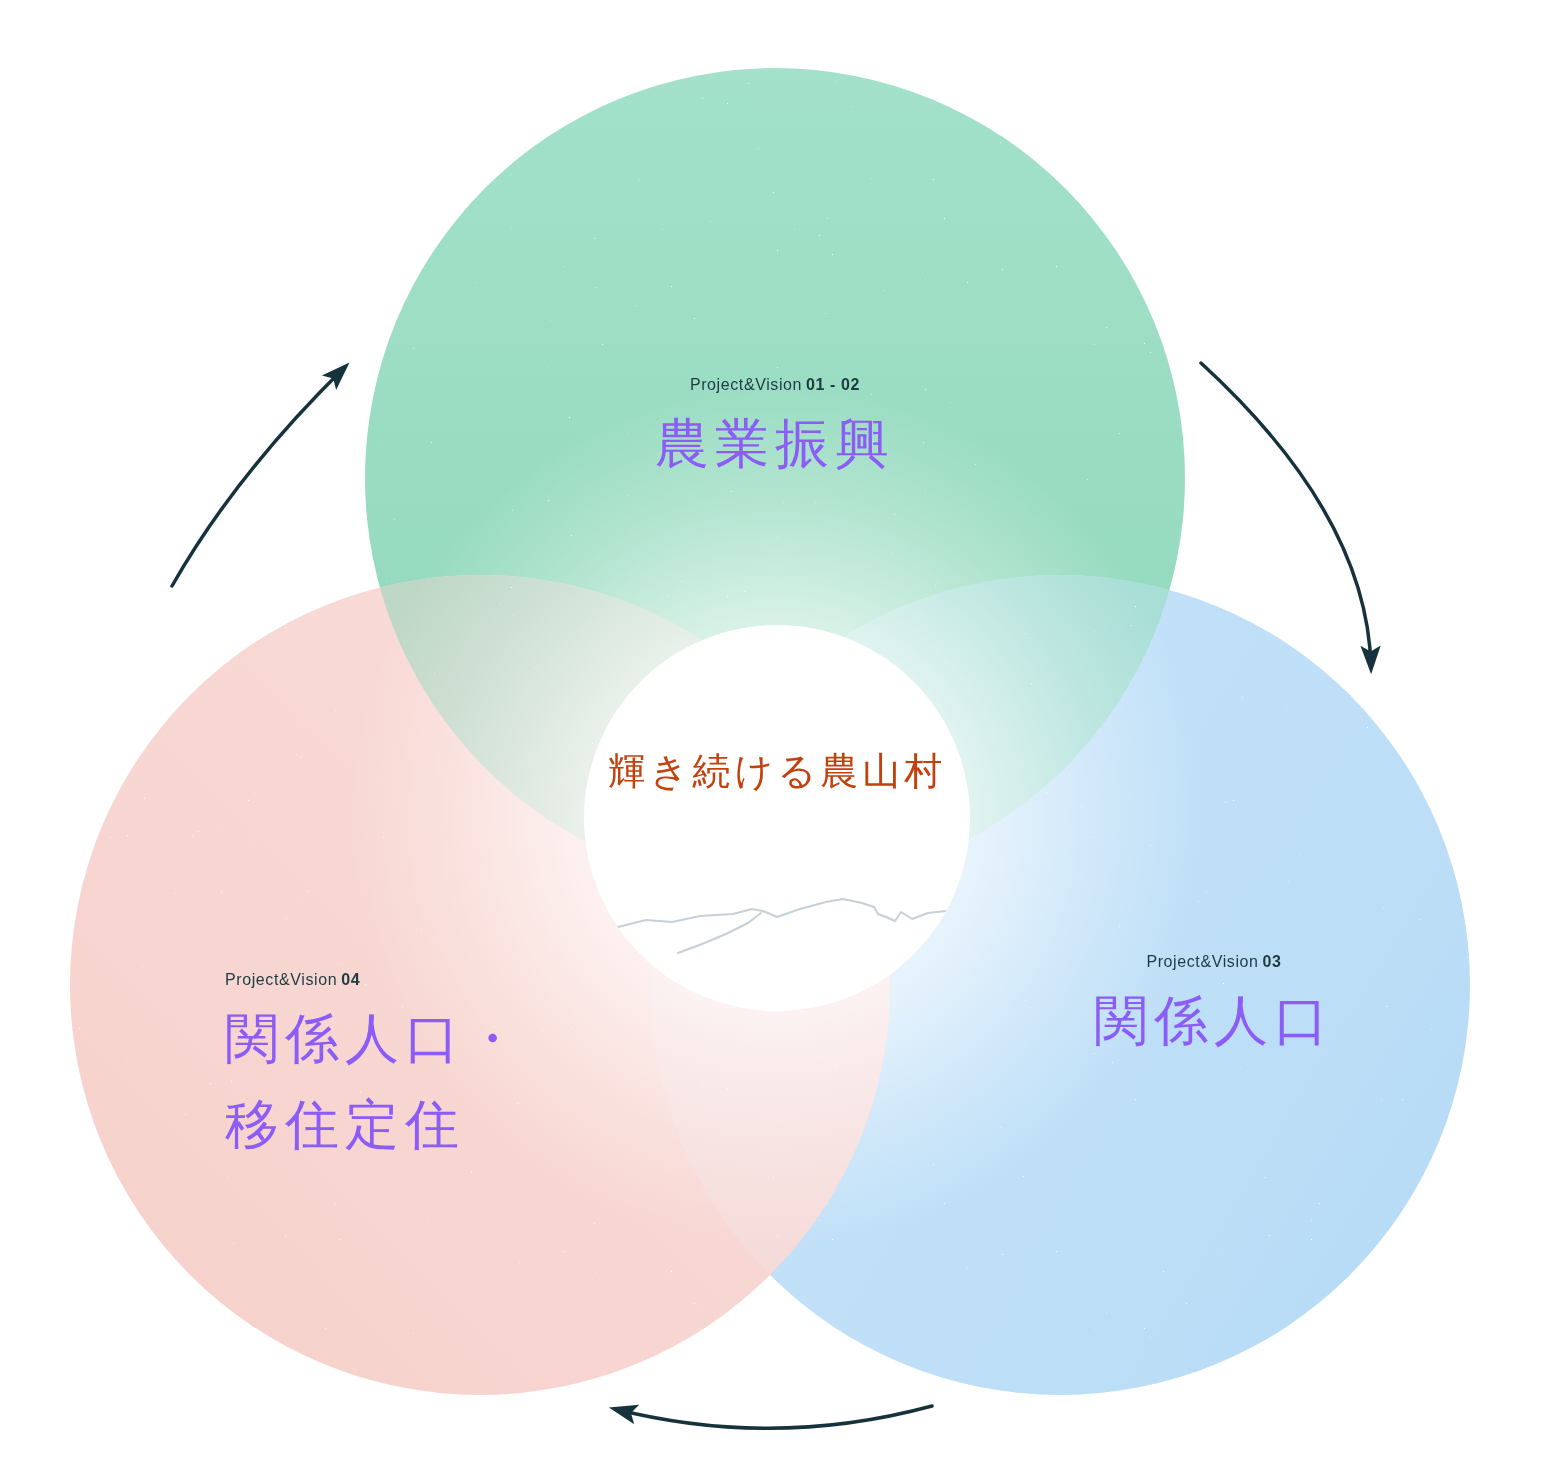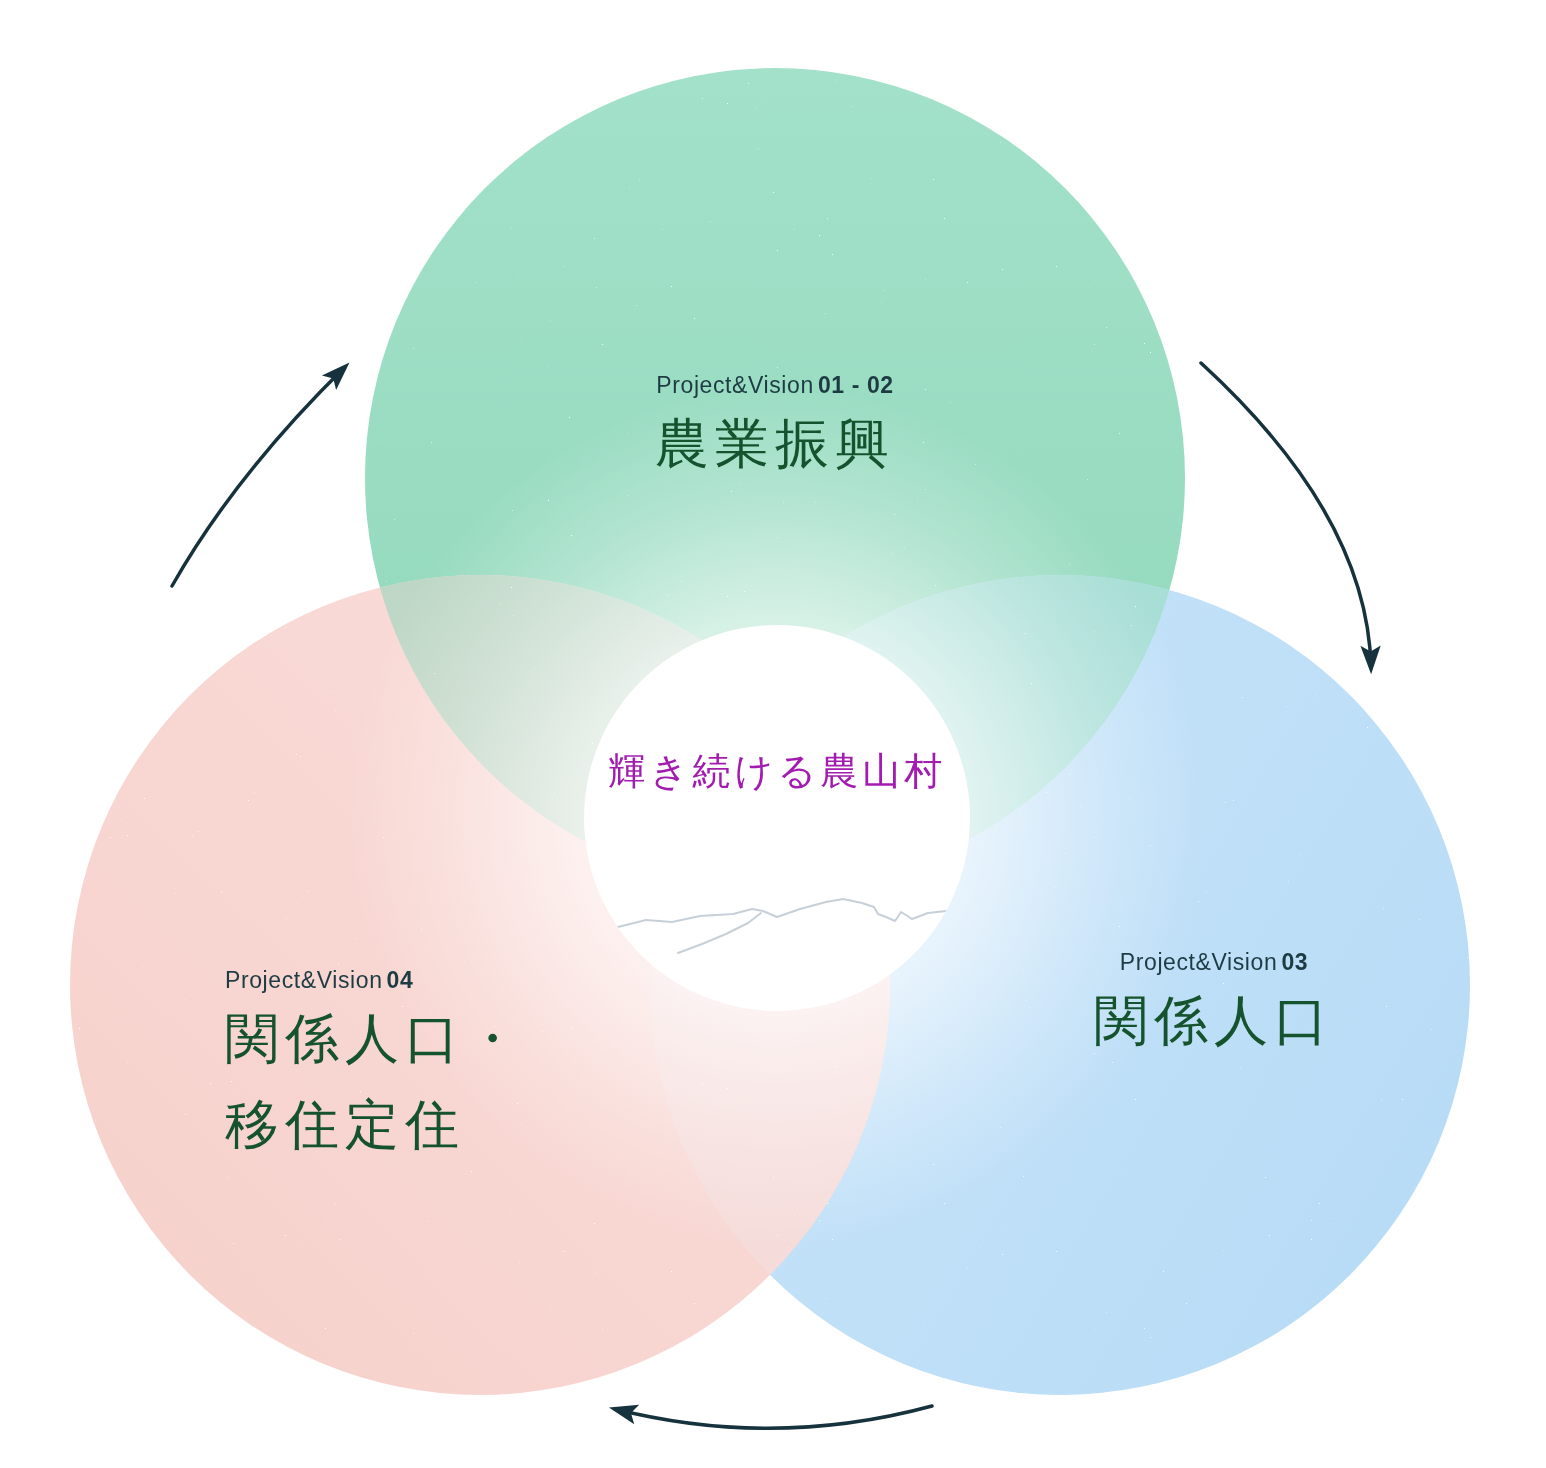--- a/index.html
+++ b/index.html
@@ -9,46 +9,46 @@
     background:#ffffff;
     overflow:hidden;
     font-family:"Liberation Sans", sans-serif;
     color:#1b3c41;
   }
   .stage svg{position:absolute;left:0;top:0;}
 
   .pv-block{position:absolute;}
   .pv-block.centered{transform:translateX(-50%);text-align:center;}
   .pv-label{
-    font-size:23px;
+    font-size:16px;
     line-height:28px;
     letter-spacing:0.6px;
     color:#1d3b43;
     white-space:nowrap;
   }
   .pv-label b{font-weight:bold;padding-left:4px;}
   .pv-title{
     font-family:"Liberation Serif", serif;
     font-size:54px;
     line-height:86px;
     letter-spacing:6px;
     margin-top:2px;
-    color:#14532d;
+    color:#8b5cf6;
     white-space:nowrap;
   }
   .center-text{
     position:absolute;
     left:777px;top:740px;
     transform:translateX(-50%);
     text-align:center;
     font-family:"Liberation Serif", serif;
     font-size:38px;
     line-height:62px;
     letter-spacing:4px;
-    color:#a21caf;
+    color:#c2410c;
     white-space:nowrap;
   }
 </style>
 </head>
 <body>
 
 <div class="stage">
 
   <svg width="1546" height="1468" viewBox="0 0 1546 1468">
     <defs>

